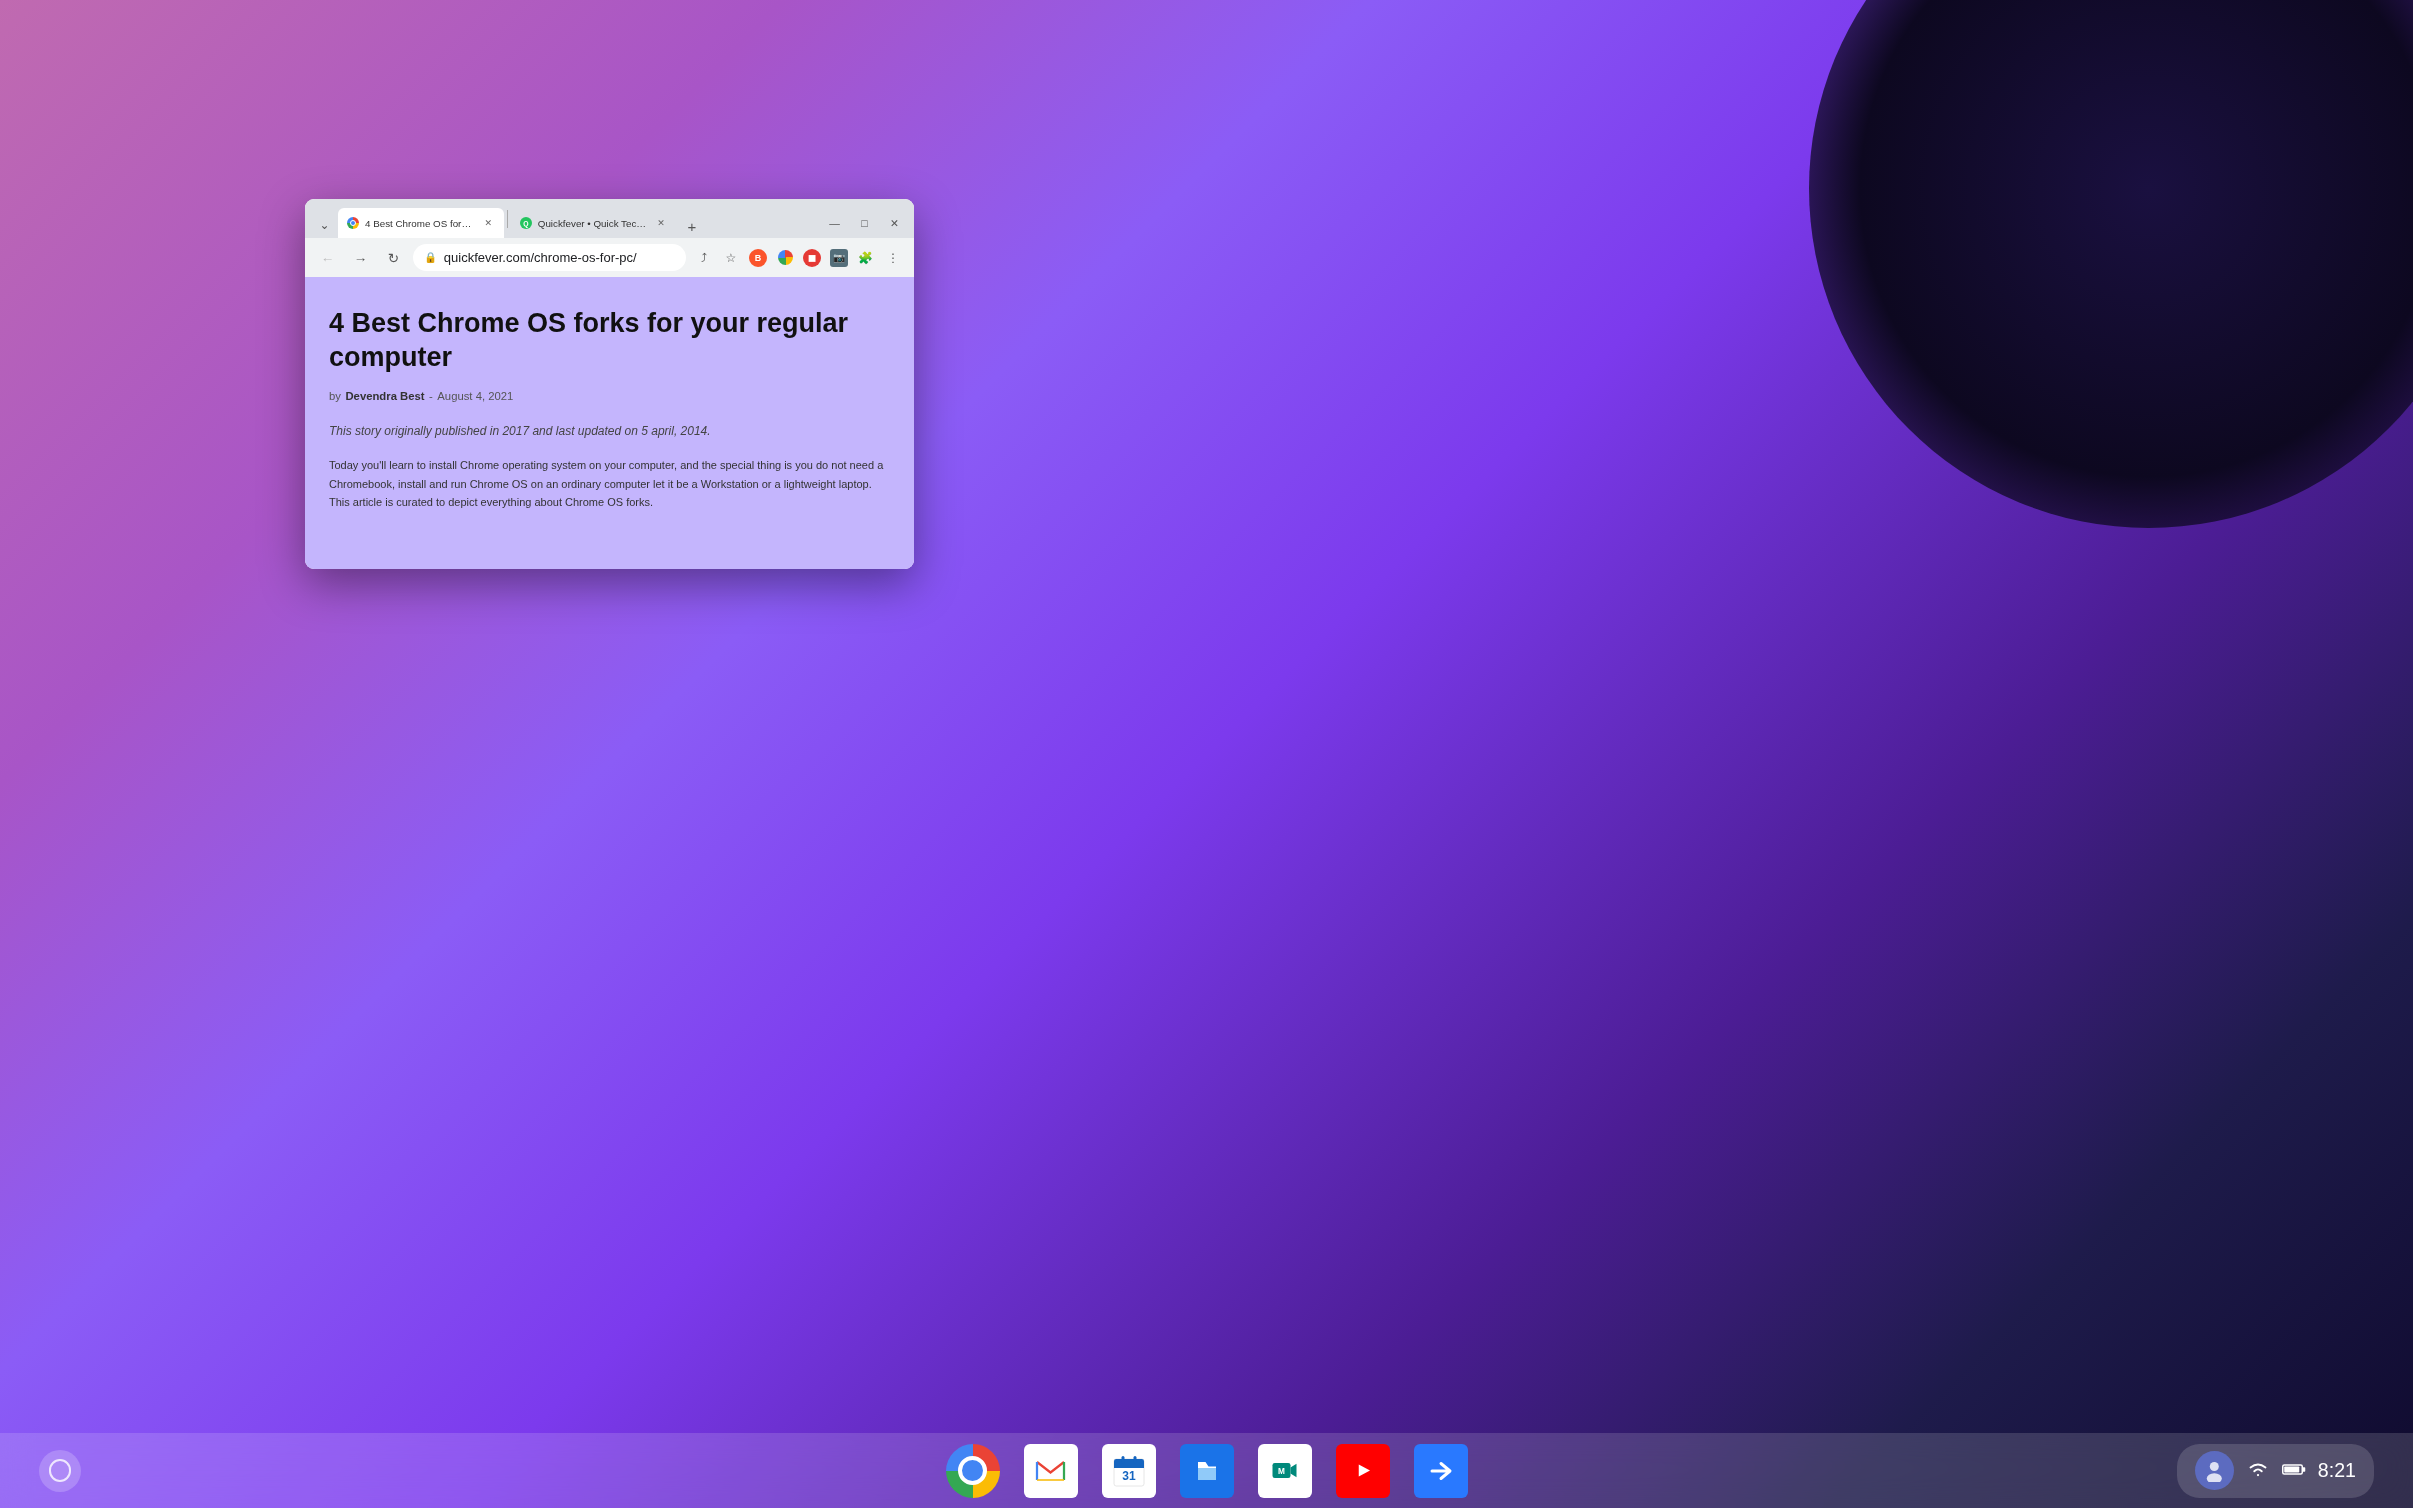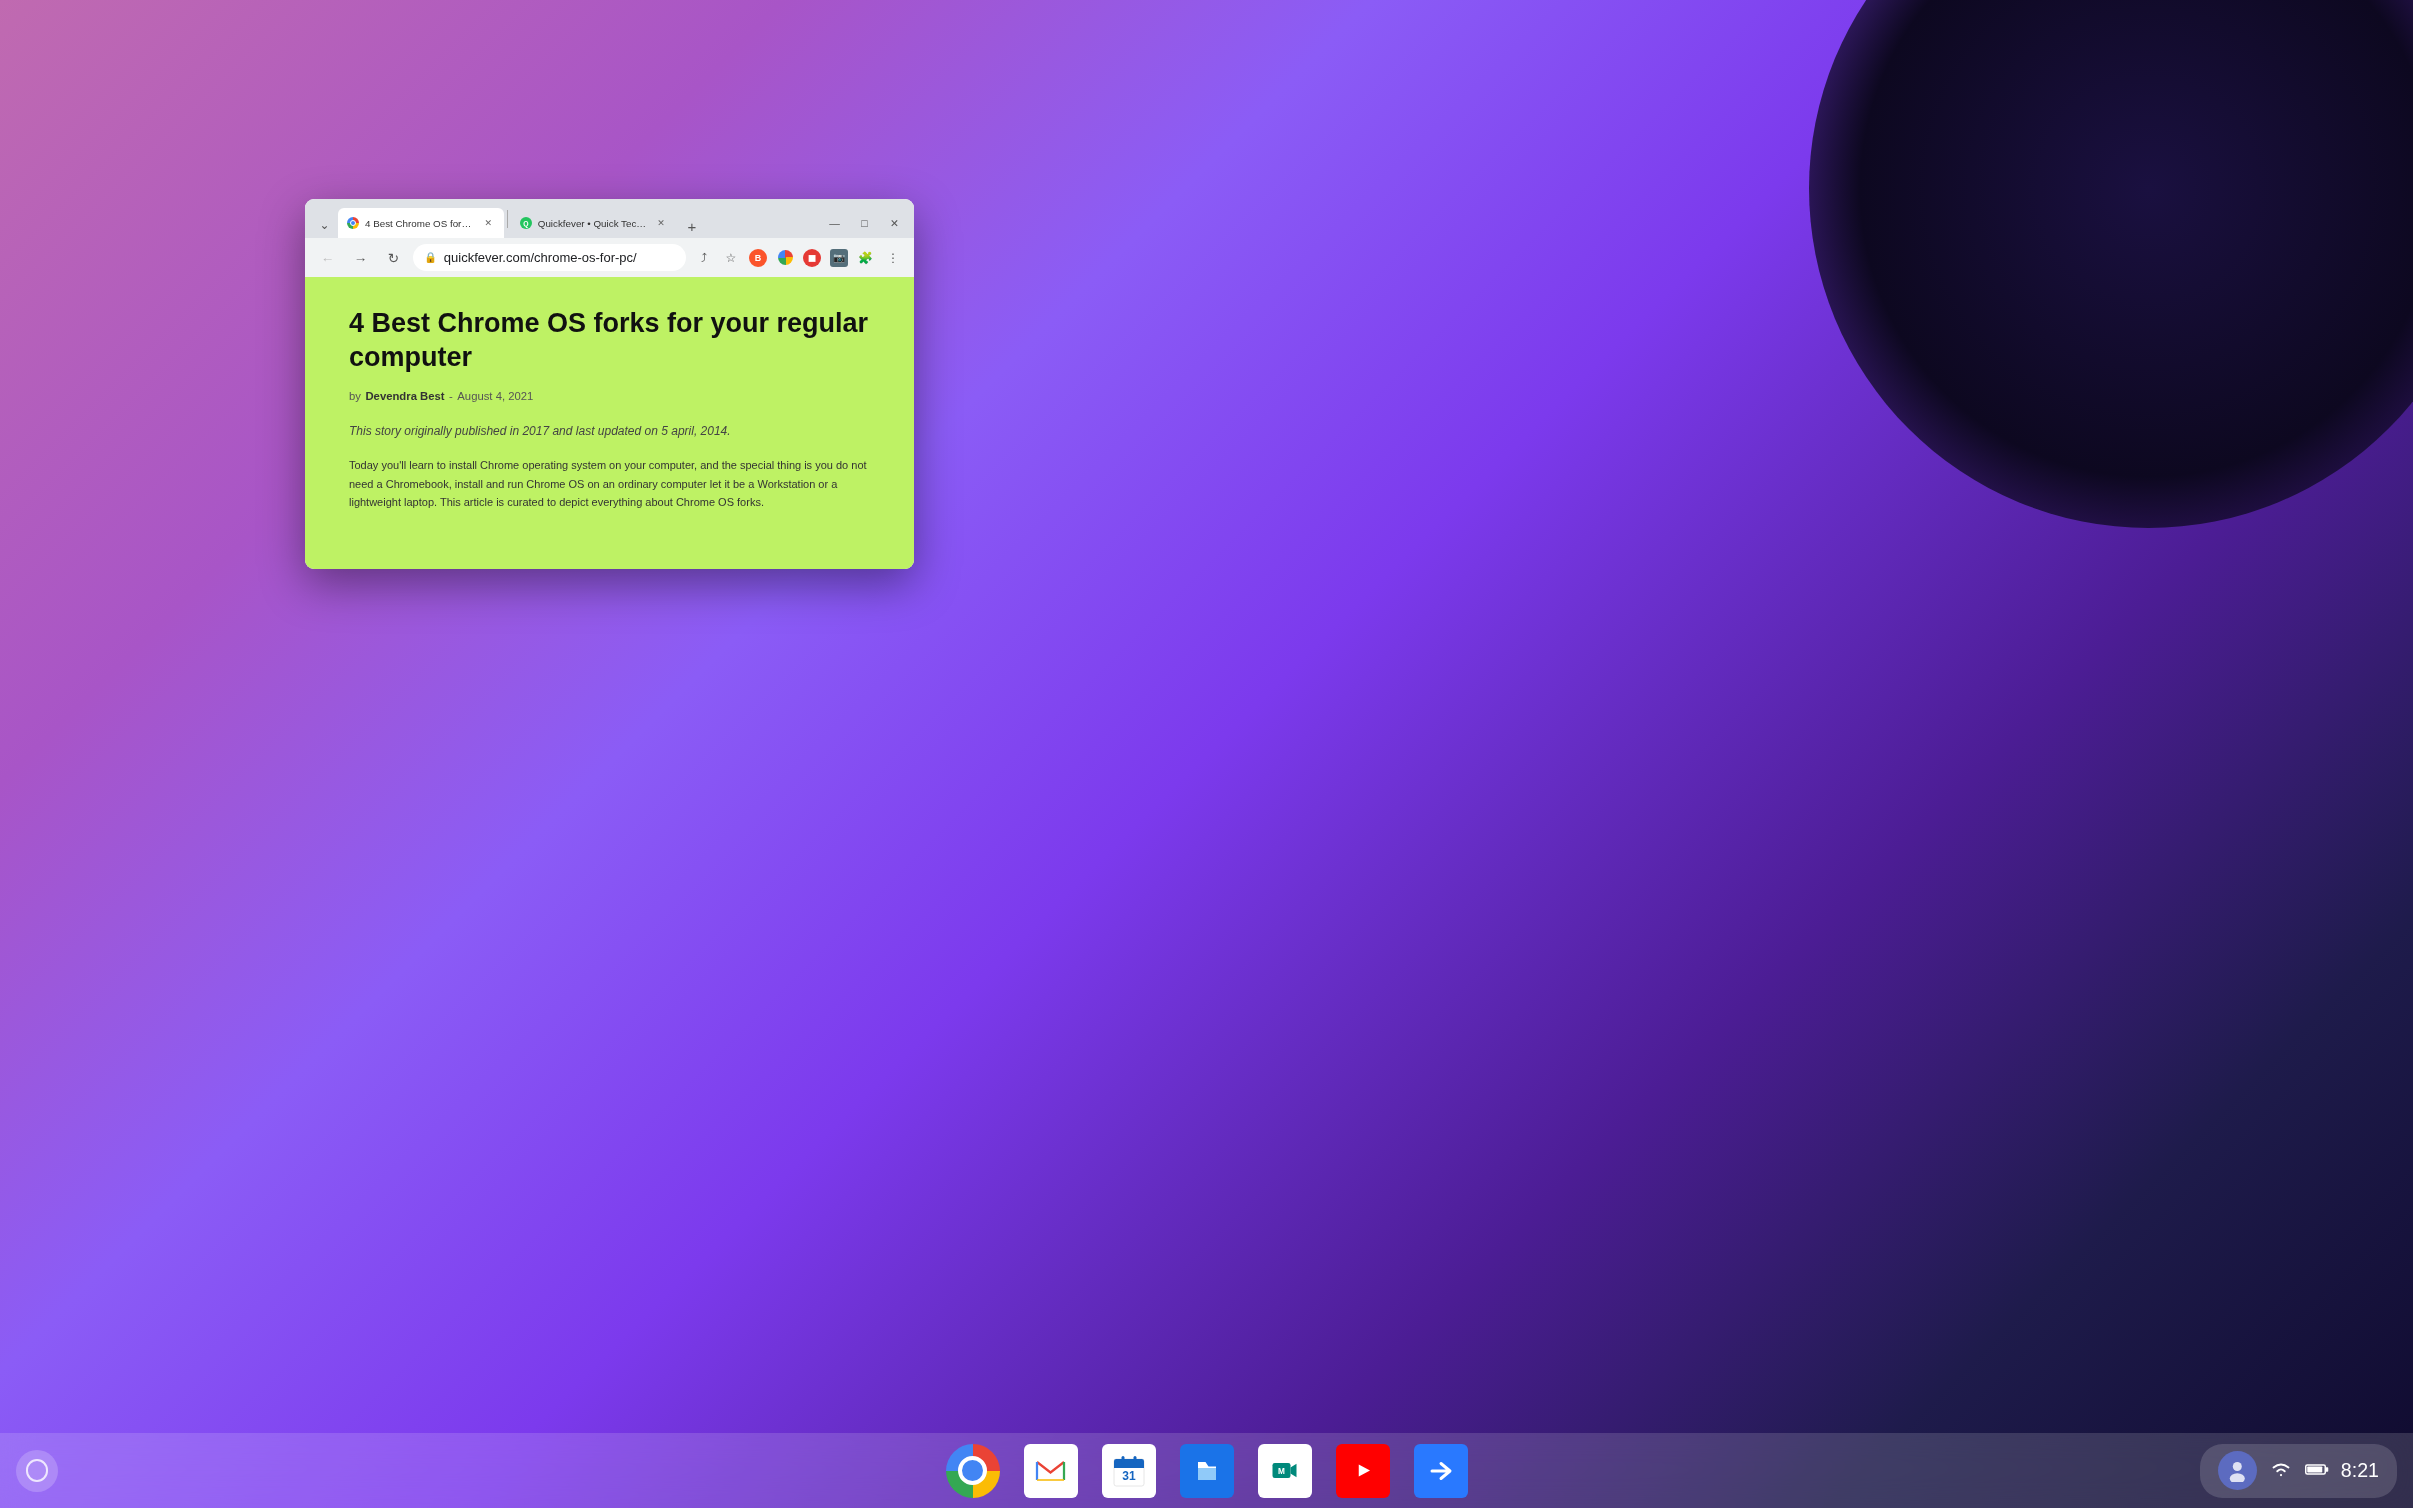--- a/index.html
+++ b/index.html
@@ -37,21 +37,21 @@
       position: absolute;
       bottom: 0;
       left: 0;
       width: 100%;
       height: 75px;
       background: rgba(255,255,255,0.15);
       backdrop-filter: blur(15px);
       display: flex;
       align-items: center;
       justify-content: space-between;
-      padding: 0 16px;
+      padding: 0 39px;
       z-index: 100;
     }
 
     .taskbar-left {
       display: flex;
       align-items: center;
     }
 
     .launcher-btn {
       width: 42px;
@@ -394,22 +394,22 @@
       display: flex;
       align-items: center;
       justify-content: center;
       font-size: 9.8px;
       font-weight: bold;
       color: white;
     }
 
     
     .page-content {
-      background: #bef264;
-      padding: 30px 44px;
+      background: #c4b5fd;
+      padding: 30px 24px;
       overflow-y: auto;
       height: calc(100% - 78px);
     }
 
     .article-title {
       font-size: 27px;
       font-weight: 700;
       color: #111;
       line-height: 1.25;
       margin-bottom: 15px;

